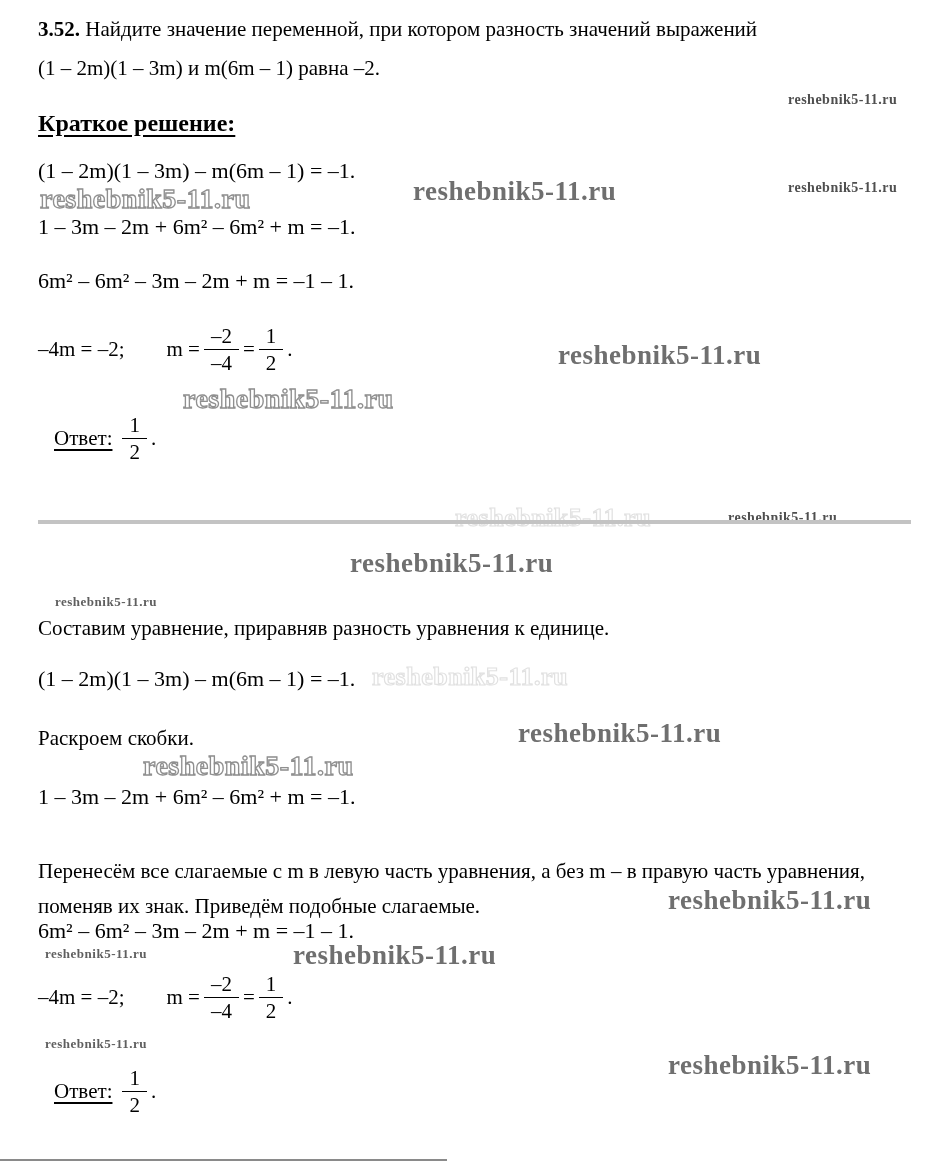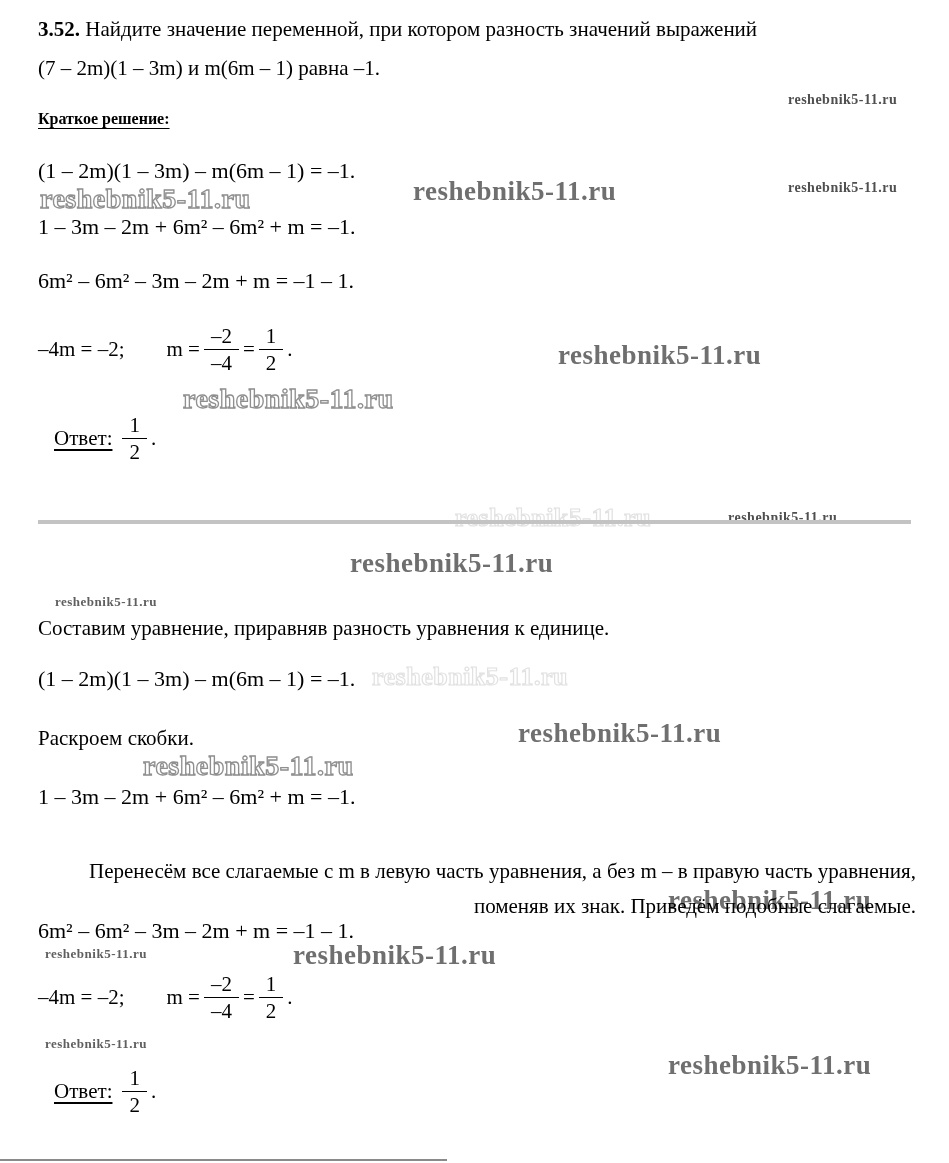--- a/index.html
+++ b/index.html
@@ -4,25 +4,25 @@
 <style>
   html,body{margin:0;padding:0;background:#ffffff;}
   .page{
     position:relative;
     width:949px;height:1163px;
     background:#ffffff;
     font-family:"Liberation Serif","DejaVu Serif",serif;
     color:#000;
     overflow:hidden;
   }
-  .abs{position:absolute;white-space:nowrap;text-align:right;}
+  .abs{position:absolute;white-space:nowrap;}
   .text{font-size:21px;line-height:1.45;}
   .eq{font-size:22px;}
   .bold{font-weight:bold;}
-  .heading{font-size:16px;font-weight:bold;text-decoration:underline;text-underline-offset:4px;}
+  .heading{font-size:24px;font-weight:bold;text-decoration:underline;text-underline-offset:4px;}
   .para{font-size:21px;white-space:normal;width:878px;line-height:1.65;}
 
   
   .wm{font-weight:bold;letter-spacing:0.5px;pointer-events:none;}
   .wm-solid{font-size:27px;color:#6f6f6f;}
   .wm-outline{font-size:28px;color:#ffffff;-webkit-text-stroke:1.3px #8f8f8f;text-shadow:0 0 1px #9a9a9a;}
   .wm-small{font-size:14px;color:#4f4f4f;}
   .wm-tiny{font-size:13px;color:#5f5f5f;}
   .wm-ghost{font-size:26px;color:#ffffff;-webkit-text-stroke:1.2px #aaaaaa;opacity:0.35;}
 
@@ -59,21 +59,21 @@
   <span class="abs wm wm-solid" style="left:668px;top:885px;">reshebnik5-11.ru</span>
   <span class="abs wm wm-tiny" style="left:45px;top:946px;">reshebnik5-11.ru</span>
   <span class="abs wm wm-solid" style="left:293px;top:940px;">reshebnik5-11.ru</span>
   <span class="abs wm wm-tiny" style="left:45px;top:1036px;">reshebnik5-11.ru</span>
   <span class="abs wm wm-solid" style="left:668px;top:1050px;">reshebnik5-11.ru</span>
 
   <div class="abs text" style="left:38px;top:14px;">
     <span class="bold">3.52.</span>
     <span>Найдите значение переменной, при котором разность значений выражений</span>
   </div>
-  <div class="abs text" style="left:38px;top:53px;">(7 – 2m)(1 – 3m) и m(6m – 1) равна –1.</div>
+  <div class="abs text" style="left:38px;top:53px;">(1 – 2m)(1 – 3m) и m(6m – 1) равна –2.</div>
 
   <div class="abs heading" style="left:38px;top:110px;">Краткое решение:</div>
 
   <div class="abs eq" style="left:38px;top:158px;">(1 – 2m)(1 – 3m) – m(6m – 1) = –1.</div>
   <div class="abs eq" style="left:38px;top:214px;">1 – 3m – 2m + 6m² – 6m² + m = –1.</div>
   <div class="abs eq" style="left:38px;top:268px;">6m² – 6m² – 3m – 2m + m = –1 – 1.</div>
 
   <div class="abs eq-row" style="left:38px;top:324px;">
     <span>–4m = –2;</span>
     <span class="gap-lg">m =</span>

